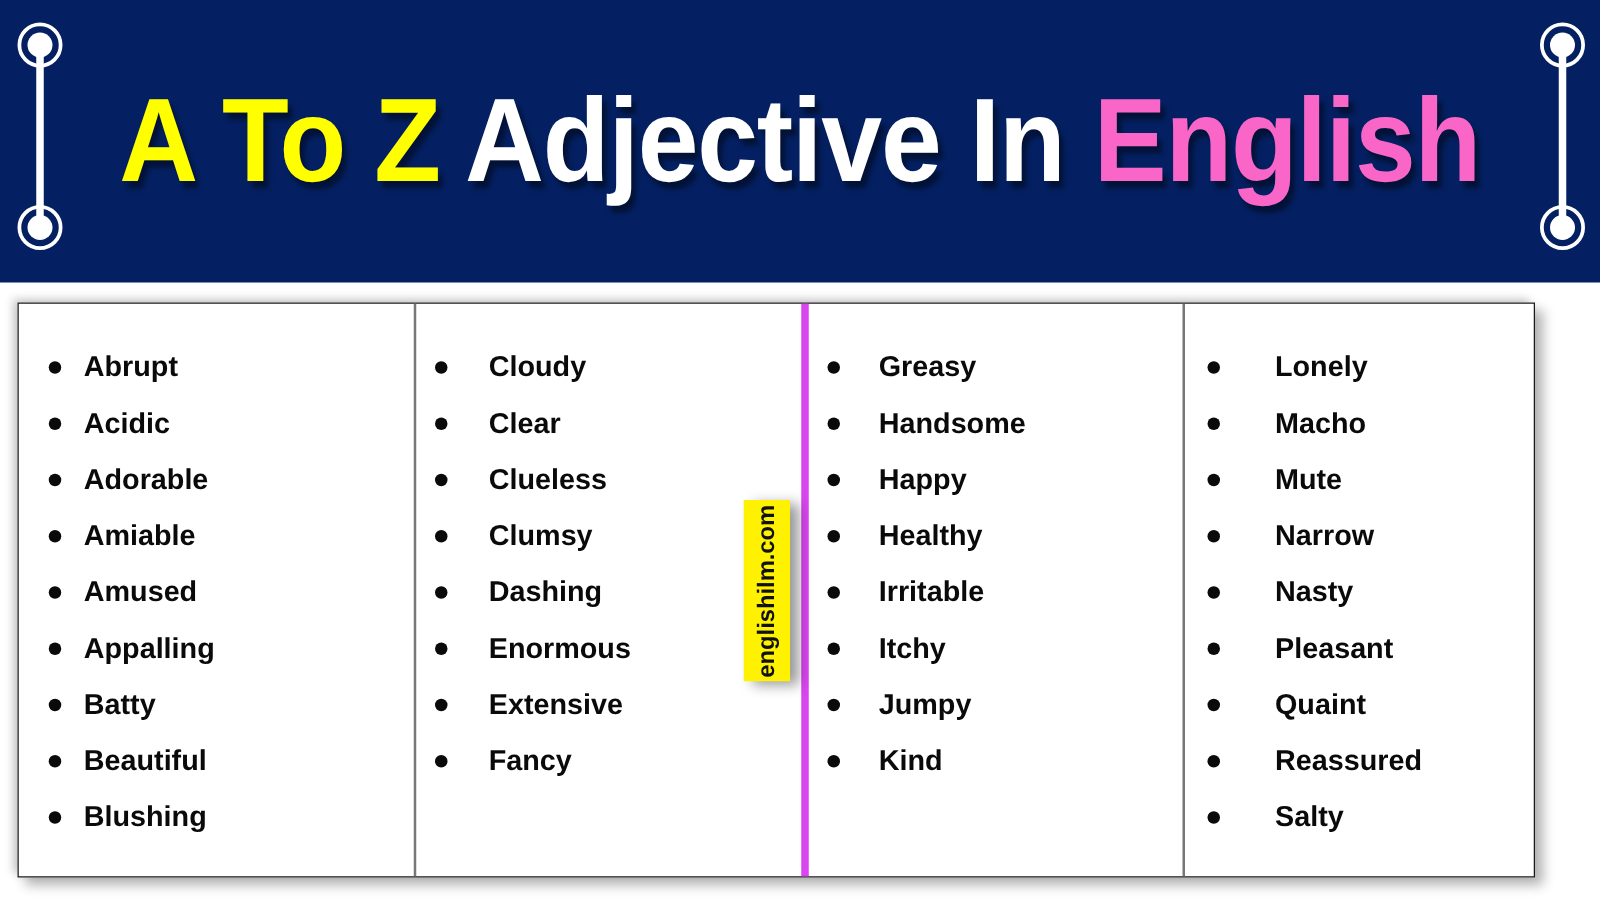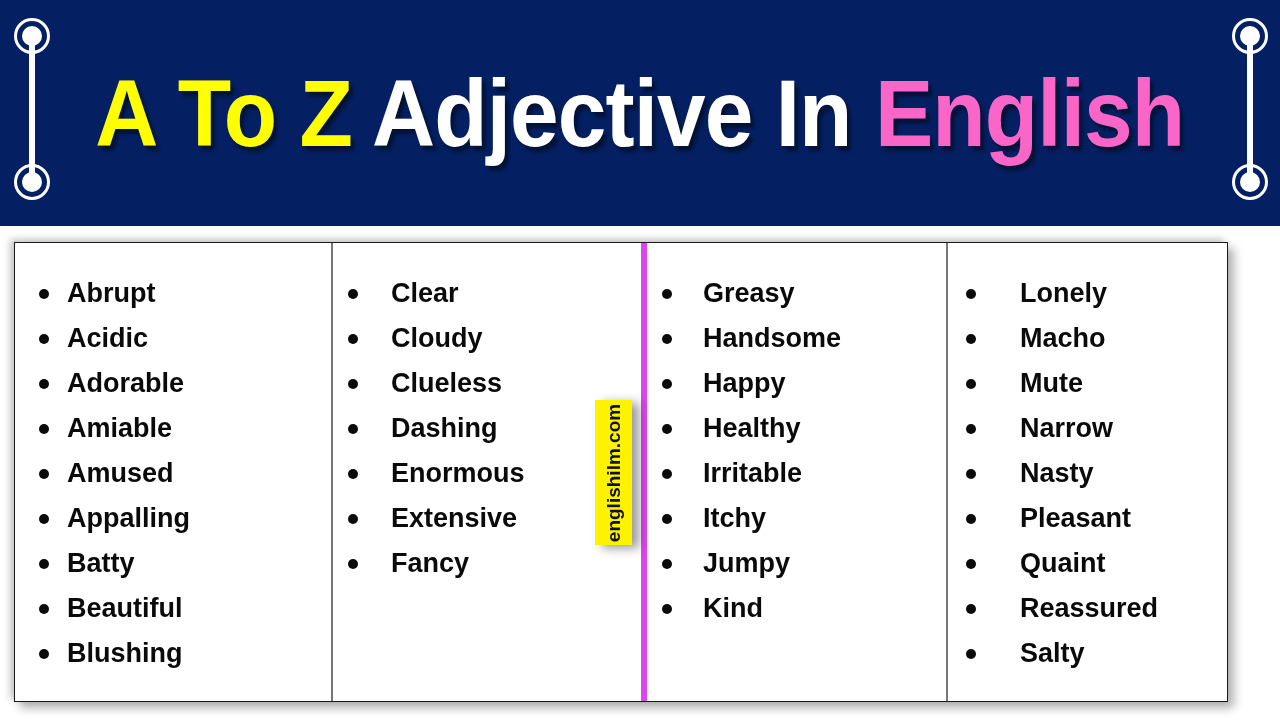--- a/index.html
+++ b/index.html
@@ -80,21 +80,21 @@
   .col-1 { width:316px; }
   .col-2 { width:310px; border-left:2px solid #777777; }
   .col-3 { width:305px; border-left:6px solid #d946ef; }
   .col-4 { width:279px; border-left:2px solid #777777; }
 
   ul.adj-list { list-style:none; }
   ul.adj-list li {
     position:relative;
     height:45px;
     line-height:45px;
-    font-size:27px;
+    font-size:23px;
     font-weight:bold;
     color:#0a0a0a;
     white-space:nowrap;
   }
   .col-1 ul.adj-list li { padding-left:52px; }
   .col-2 ul.adj-list li { padding-left:58px; }
   .col-3 ul.adj-list li { padding-left:56px; }
   .col-4 ul.adj-list li { padding-left:72px; }
 
   ul.adj-list li .bullet {
@@ -172,23 +172,24 @@
             <li><span class="bullet"></span><span>Amused</span></li>
             <li><span class="bullet"></span><span>Appalling</span></li>
             <li><span class="bullet"></span><span>Batty</span></li>
             <li><span class="bullet"></span><span>Beautiful</span></li>
             <li><span class="bullet"></span><span>Blushing</span></li>
           </ul>
       </div>
 
       <div class="col col-2">
         <ul class="adj-list">
+            <li><span class="bullet"></span><span>Cloudy</span></li>
             <li><span class="bullet"></span><span>Clear</span></li>
-            <li><span class="bullet"></span><span>Cloudy</span></li>
             <li><span class="bullet"></span><span>Clueless</span></li>
+            <li><span class="bullet"></span><span>Clumsy</span></li>
             <li><span class="bullet"></span><span>Dashing</span></li>
             <li><span class="bullet"></span><span>Enormous</span></li>
             <li><span class="bullet"></span><span>Extensive</span></li>
             <li><span class="bullet"></span><span>Fancy</span></li>
           </ul>
       </div>
 
       <div class="col col-3">
         <ul class="adj-list">
             <li><span class="bullet"></span><span>Greasy</span></li>

